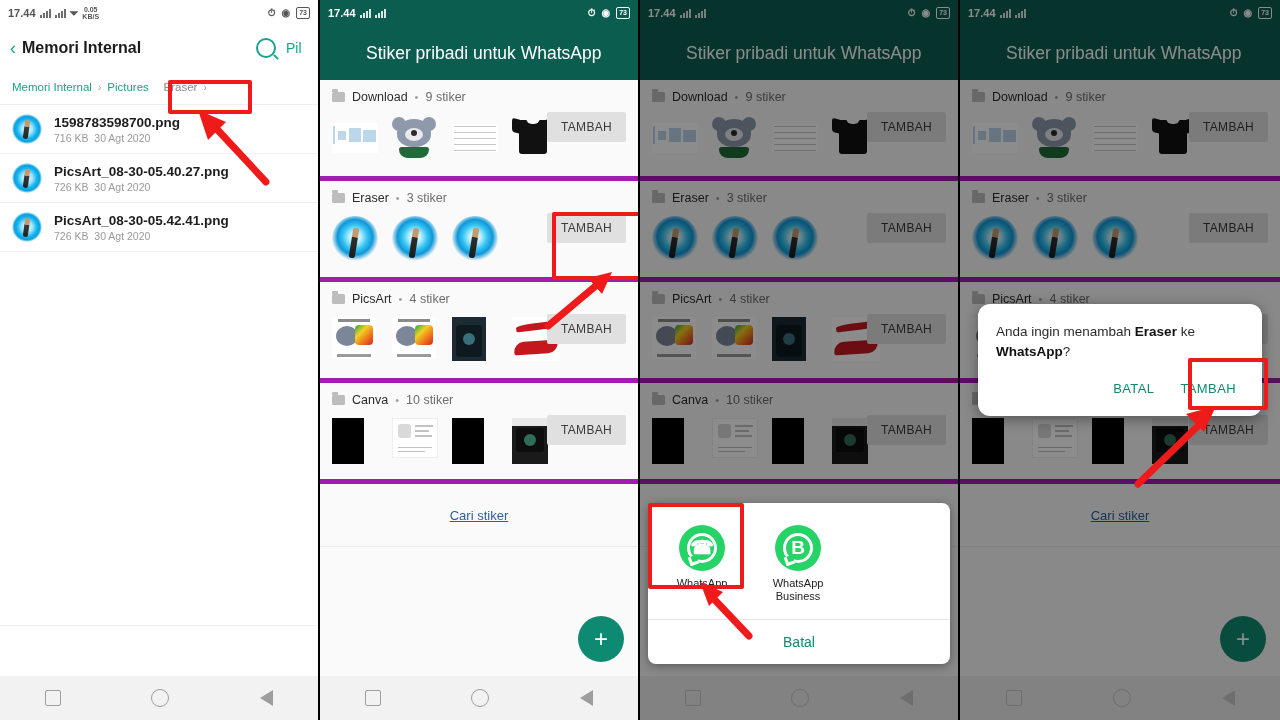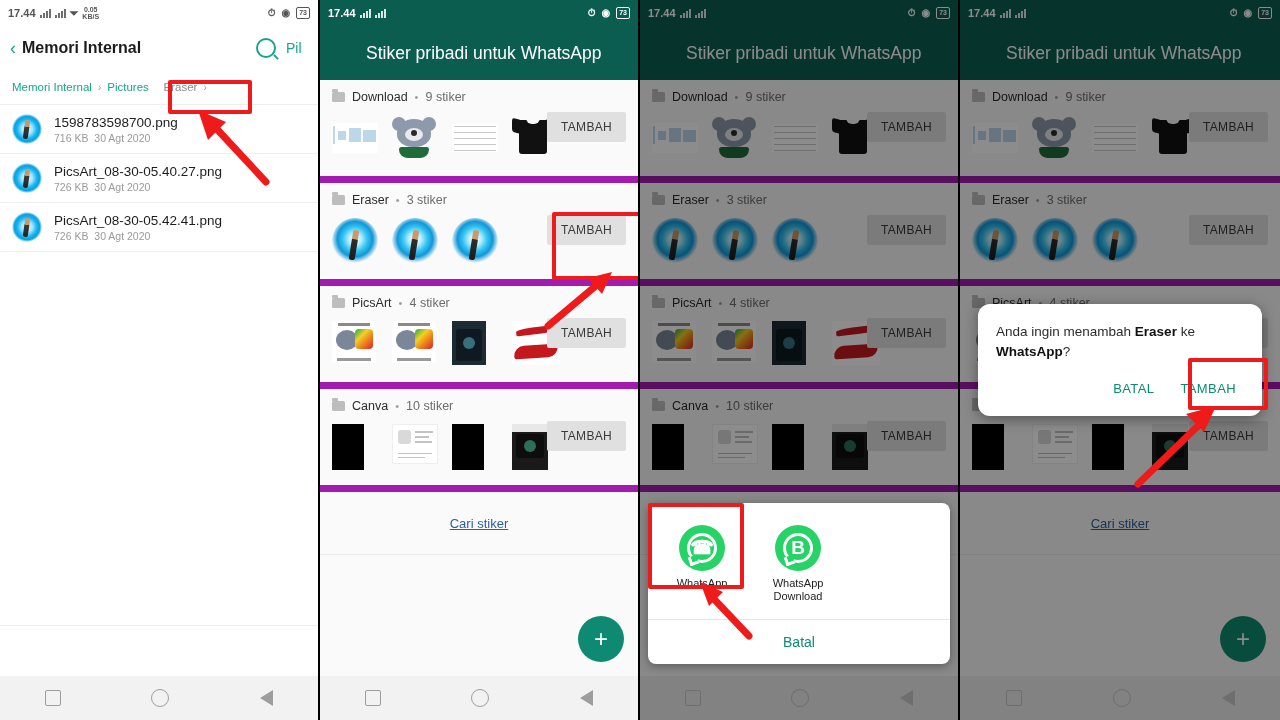--- a/index.html
+++ b/index.html
@@ -36,21 +36,21 @@
   .crumb-sep{color:#9e9e9e;font-size:10px;}
   .crumb-cur{color:#8a8a8a;}
   .flist{background:#fff;}
   .frow{display:flex;align-items:center;padding:9px 12px;border-bottom:1px solid #f0f0f0;gap:12px;}
   .fthumb{width:30px;height:30px;flex:0 0 auto;position:relative;}
   .glowicon{width:30px;height:30px;border-radius:50%;
     background:radial-gradient(circle at 50% 50%,#eafaff 0%,#9fe6ff 26%,#18b6f0 46%,#0aa0e0 60%,#ffffff 72%,#ffffff 100%);}
   .glowicon:after{content:"";position:absolute;left:12px;top:6px;width:5px;height:19px;
     background:linear-gradient(180deg,#c79a6e 0%,#c79a6e 35%,#3a3a3a 36%,#222 100%);border-radius:2px;transform:rotate(8deg);}
   .fmeta{display:flex;flex-direction:column;gap:2px;}
-  .fname{font-size:13.5px;color:#1d1d1d;}
+  .fname{font-size:13.5px;color:#1d1d1d;font-weight:bold;}
   .fsub{font-size:10.5px;color:#9a9a9a;}
   .fm-bottom{position:absolute;left:0;right:0;bottom:44px;height:50px;border-top:1px solid #eee;background:#fff;display:flex;}
   .fm-bitem{flex:1;display:flex;flex-direction:column;align-items:center;justify-content:center;gap:3px;color:#17a589;font-size:10.5px;}
   .folder-plus{width:19px;height:15px;border:1.6px solid #17a589;border-radius:2px;position:relative;}
   .folder-plus:before{content:"";position:absolute;top:-4px;left:0;width:8px;height:3px;background:#17a589;border-radius:1px 1px 0 0;}
   .folder-plus:after{content:"+";position:absolute;left:0;right:0;top:-3px;text-align:center;font-size:12px;line-height:16px;color:#17a589;}
   .sorticon{width:18px;height:15px;position:relative;}
   .sorticon i{position:absolute;left:0;height:1.7px;background:#17a589;border-radius:1px;}
   .sorticon i:nth-child(1){top:1px;width:13px}
   .sorticon i:nth-child(2){top:6px;width:10px}
@@ -64,21 +64,21 @@
   .nav-sq{width:14px;height:14px;border:1.6px solid #9e9e9e;border-radius:2px;}
   .nav-ci{width:16px;height:16px;border:1.6px solid #9e9e9e;border-radius:50%;}
   .nav-tr{width:0;height:0;border-top:8px solid transparent;border-bottom:8px solid transparent;border-right:13px solid #9e9e9e;}
   .navbar.dim .nav-sq,.navbar.dim .nav-ci{border-color:#6e6e6e;}
   .navbar.dim .nav-tr{border-right-color:#6e6e6e;}
 
   
   .wa-header{background:#0b5d50;height:54px;display:flex;align-items:center;padding:0 14px;}
   .wa-title{color:#fff;font-size:17.5px;margin-left:32px;}
   .wa-body{background:#fafafa;position:absolute;left:0;right:0;top:80px;bottom:44px;overflow:hidden;}
-  .pack{background:#fafafa;border-bottom:7px solid #a21caf;padding:10px 12px 12px;position:relative;}
+  .pack{background:#fafafa;border-bottom:5px solid #a21caf;padding:10px 12px 12px;position:relative;}
   .pack-head{display:flex;align-items:center;gap:7px;font-size:12.5px;color:#2b2b2b;margin-bottom:8px;}
   .foldicon{width:13px;height:10px;background:#bdbdbd;border-radius:1.5px;position:relative;flex:0 0 auto;}
   .foldicon:before{content:"";position:absolute;top:-3px;left:0;width:6px;height:3px;background:#bdbdbd;border-radius:1px 1px 0 0;}
   .dot{color:#9e9e9e;font-size:11px;}
   .pack-count{color:#6d6d6d;font-size:12.5px;}
   .thumbs{display:flex;align-items:center;gap:14px;height:52px;}
   .th{width:46px;height:46px;flex:0 0 auto;position:relative;background:#fafafa;}
   .tambah{position:absolute;right:12px;top:32px;background:#e0e0e0;color:#3a3a3a;font-size:12px;
     padding:8px 14px;border-radius:2px;letter-spacing:.3px;}
   .cari-wrap{padding:22px 0;text-align:center;background:#fafafa;border-bottom:1px solid #ececec;}
@@ -643,21 +643,21 @@
               <div class="inner"></div>
               <span class="hs">☎</span>
             </div>
           <div class="app-name">WhatsApp</div>
         </div>
         <div class="app">
           <div class="walogo">
               <div class="inner"></div>
               <span class="hs">B</span>
             </div>
-          <div class="app-name">WhatsApp Download</div>
+          <div class="app-name">WhatsApp Business</div>
         </div>
       </div>
       <div class="sheet-div"></div>
       <div class="sheet-cancel">Batal</div>
     </div>
 
     <div class="hl" style="left:8px;top:503px;width:88px;height:78px;"></div>
     <svg class="arrow" style="left:55px;top:578px;" width="70" height="70" viewBox="0 0 70 70">
       <line x1="54" y1="58" x2="18" y2="20" stroke="#ef1b1b" stroke-width="7" stroke-linecap="round"></line>
       <polygon points="5,4 28,14 14,28" fill="#ef1b1b"></polygon>

